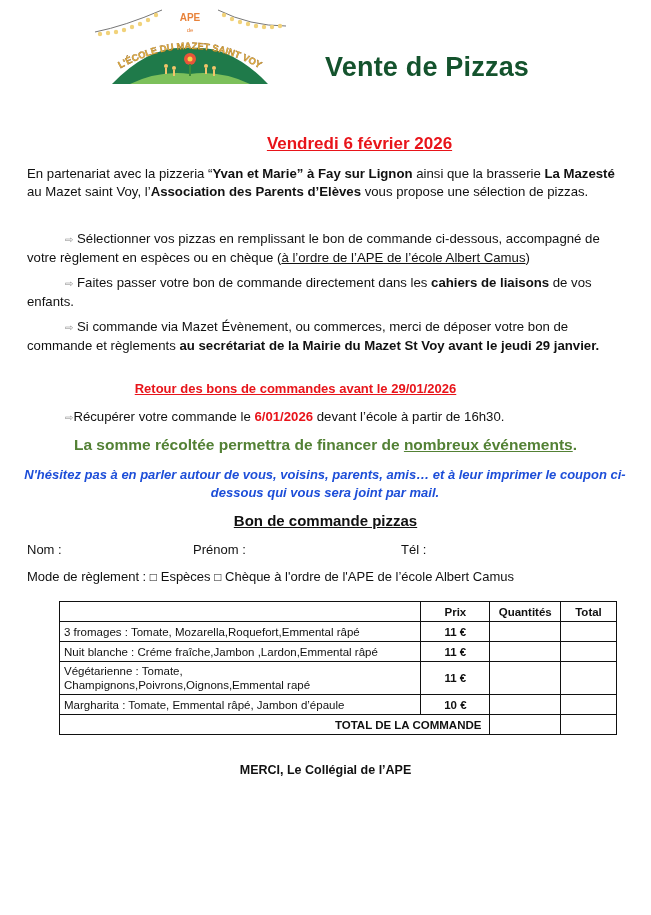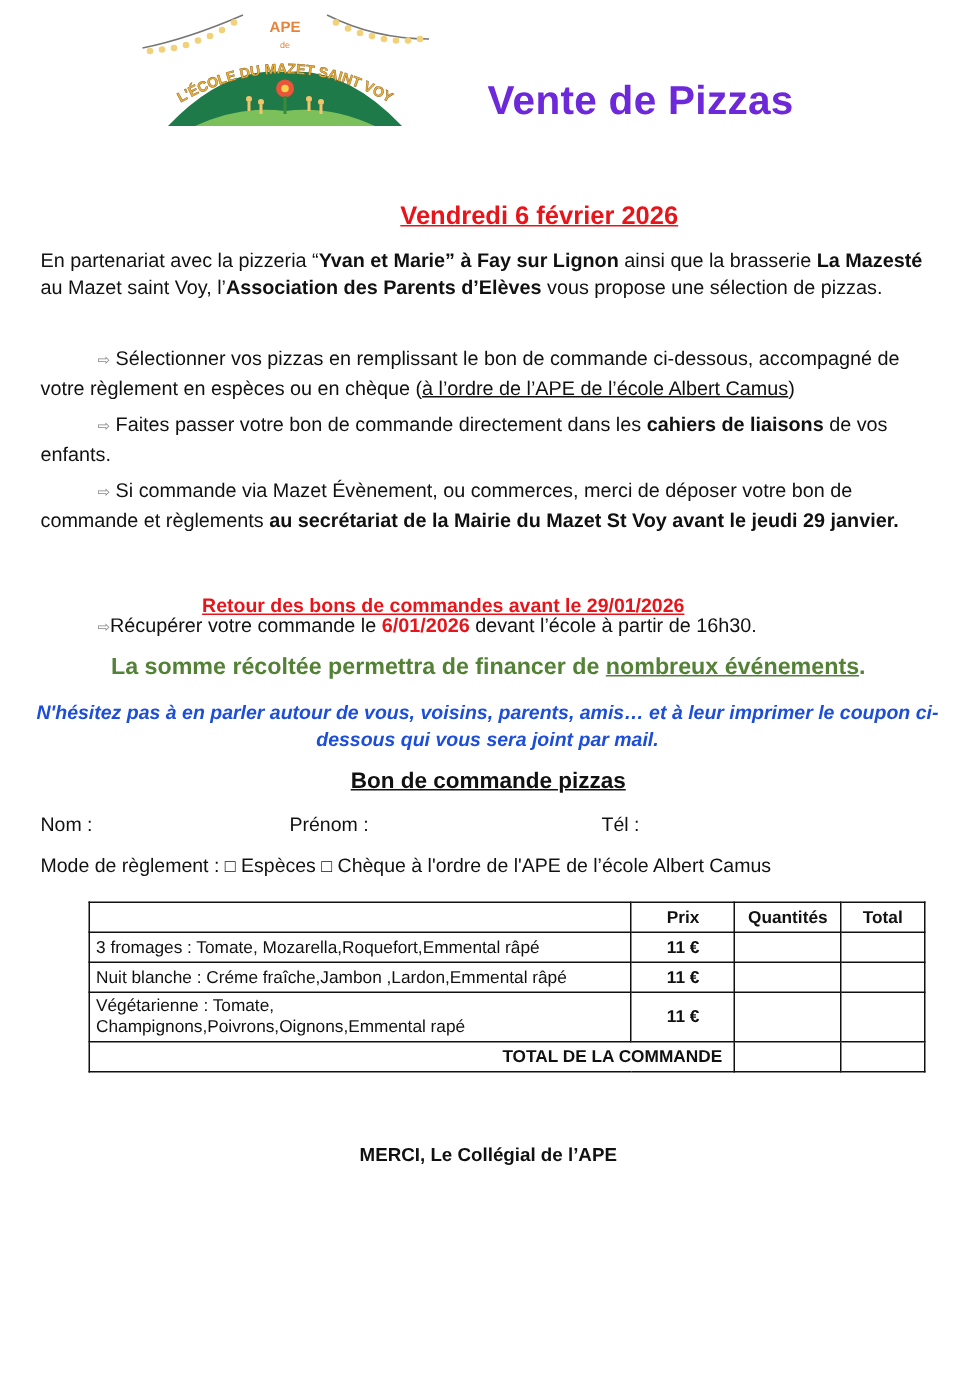--- a/index.html
+++ b/index.html
@@ -7,33 +7,33 @@
     width: 651px; height: 915px; position: relative; overflow: hidden;
     font-family: "Liberation Sans", sans-serif; color: #111111;
     font-size: 13.2px;
   }
   .abs { position: absolute; }
   
   .logo { left: 90px; top: 4px; width: 200px; height: 80px; }
   .logo svg { width: 200px; height: 80px; display: block; }
   .title {
     left: 325px; top: 52px; font-size: 27px; font-weight: bold;
-    color: #6d28d9; white-space: nowrap; letter-spacing: 0.2px;
+    color: #14532d; white-space: nowrap; letter-spacing: 0.2px;
   }
   .date {
     left: 0; width: 651px; top: 134px; text-align: center;
     font-size: 17px; font-weight: bold; color: #e8141a; text-decoration: underline; padding-left: 34px;
   }
   .para { left: 27px; width: 590px; line-height: 18px; }
   .para b { font-weight: bold; }
   .indent { display: inline-block; width: 38px; }
   .arrow { color: #888; font-size: 10px; }
   .u { text-decoration: underline; }
   .red-ret {
-    left: 0; width: 591px; top: 396px; text-align: center;
+    left: 0; width: 591px; top: 381px; text-align: center;
     font-weight: bold; color: #e8141a; text-decoration: underline; font-size: 13px;
   }
   .red { color: #e8141a; font-weight: bold; }
   .green {
     left: 0; width: 651px; top: 436px; text-align: center;
     font-size: 15.5px; font-weight: bold; color: #538135;
   }
   .green .u { text-decoration-color: #538135; }
   .italic-red {
     left: 20px; width: 610px; top: 466px; text-align: center;
@@ -188,20 +188,26 @@
     <td class="col-qty"></td>
     <td class="col-total"></td>
   </tr>
   <tr class="tall">
     <td class="col-desc"><span>Végétarienne : Tomate,</span><br><span>Champignons,Poivrons,Oignons,Emmental rapé</span></td>
     <td class="col-prix">11 €</td>
     <td class="col-qty"></td>
     <td class="col-total"></td>
   </tr>
   <tr>
+    <td class="col-desc">Margharita : Tomate, Emmental râpé, Jambon d’épaule</td>
+    <td class="col-prix">10 €</td>
+    <td class="col-qty"></td>
+    <td class="col-total"></td>
+  </tr>
+  <tr>
     <td colspan="2" class="total-label">TOTAL DE LA COMMANDE</td>
     <td class="col-qty"></td>
     <td class="col-total"></td>
   </tr>
 </tbody>
   </table>
 
 <div class="abs merci">MERCI, Le Collégial de l’APE</div>
 
 </body></html>

